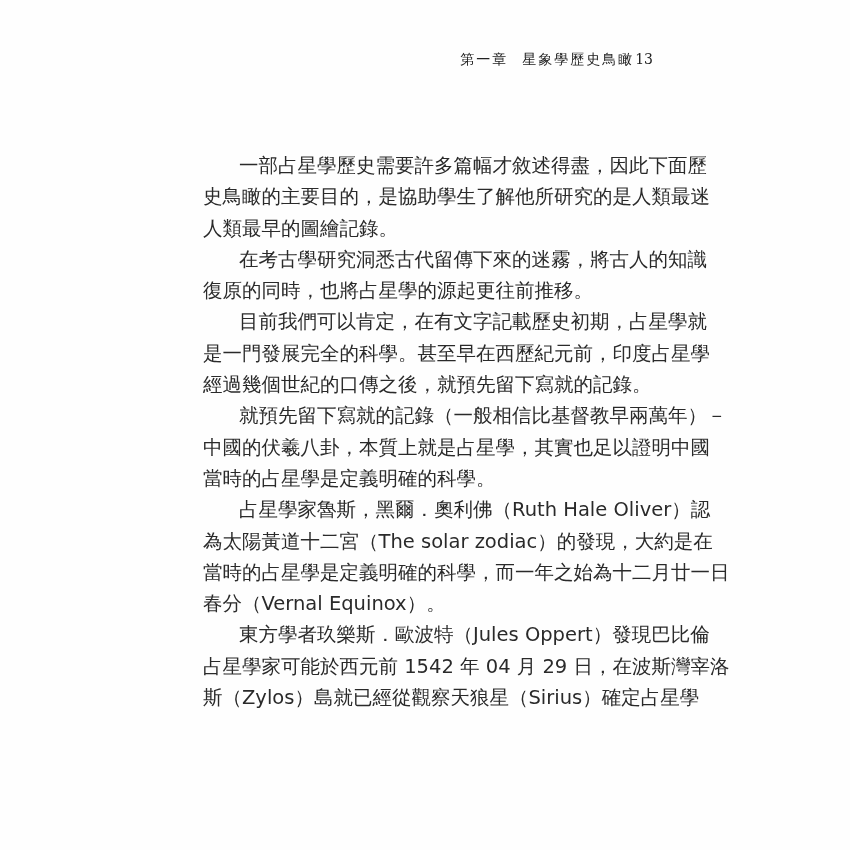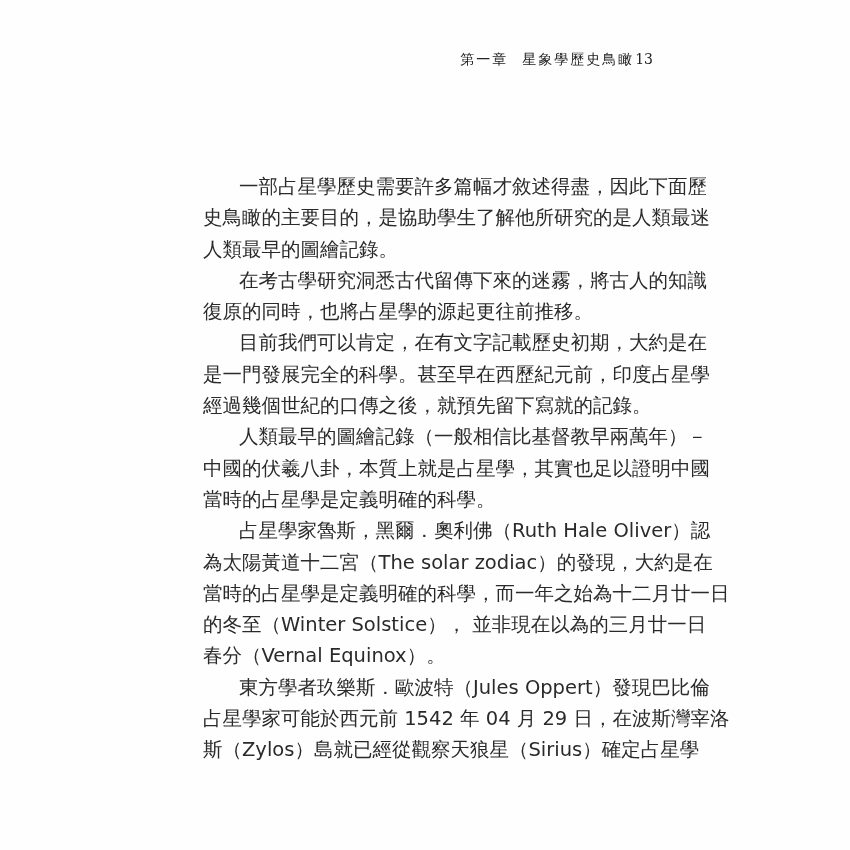--- a/index.html
+++ b/index.html
@@ -39,21 +39,20 @@
   .chapter-title .gap { display: inline-block; width: 36px; }
   .body-text {
     position: absolute;
     top: 150px;
     left: 203px;
     width: 446px;
     font-family: "DejaVu Sans", "Liberation Sans", sans-serif;
     font-size: 19.5px;
     line-height: 31.3px;
     color: #2a2a2a;
-    margin-top: 21px;
   }
   .line {
     display: block;
     white-space: nowrap;
     height: 31.3px;
     text-align: justify;
     text-align-last: justify;
   }
   .line.last { text-align-last: left; }
   .line.indent { padding-left: 36px; }
@@ -75,36 +74,35 @@
       <span class="line">史鳥瞰的主要目的，是協助學生了解他所研究的是人類最迷</span>
       <span class="line last">人類最早的圖繪記錄。</span>
     </div>
 
     <div>
       <span class="line indent">在考古學研究洞悉古代留傳下來的迷霧，將古人的知識</span>
       <span class="line last">復原的同時，也將占星學的源起更往前推移。</span>
     </div>
 
     <div>
-      <span class="line indent">目前我們可以肯定，在有文字記載歷史初期，大約是在</span>
+      <span class="line indent">目前我們可以肯定，在有文字記載歷史初期，占星學就</span>
       <span class="line">是一門發展完全的科學。甚至早在西歷紀元前，印度占星學</span>
       <span class="line last">經過幾個世紀的口傳之後，就預先留下寫就的記錄。</span>
     </div>
 
     <div>
-      <span class="line indent">人類最早的圖繪記錄（一般相信比基督教早兩萬年）－</span>
+      <span class="line indent">就預先留下寫就的記錄（一般相信比基督教早兩萬年）－</span>
       <span class="line">中國的伏羲八卦，本質上就是占星學，其實也足以證明中國</span>
       <span class="line last">當時的占星學是定義明確的科學。</span>
     </div>
 
     <div>
       <span class="line indent">占星學家魯斯，黑爾．奧利佛（Ruth Hale Oliver）認</span>
       <span class="line">為太陽黃道十二宮（The solar zodiac）的發現，大約是在</span>
       <span class="line">當時的占星學是定義明確的科學，而一年之始為十二月廿一日</span>
-      <span class="line">的冬至（Winter Solstice）， 並非現在以為的三月廿一日</span>
       <span class="line last">春分（Vernal Equinox）。</span>
     </div>
 
     <div>
       <span class="line indent">東方學者玖樂斯．歐波特（Jules Oppert）發現巴比倫</span>
       <span class="line">占星學家可能於西元前 1542 年 04 月 29 日，在波斯灣宰洛</span>
       <span class="line">斯（Zylos）島就已經從觀察天狼星（Sirius）確定占星學</span>
     </div>
   </div>
 

